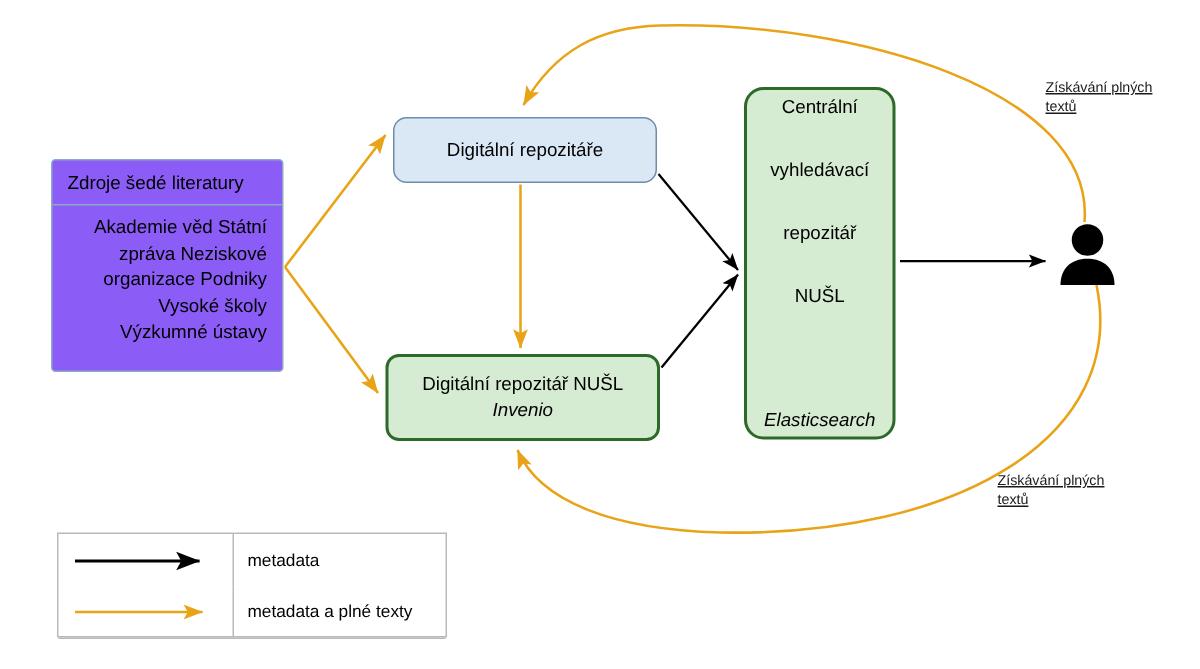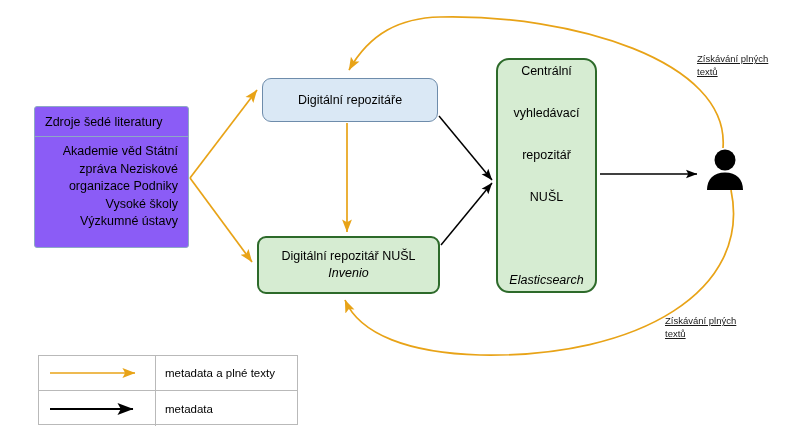--- a/index.html
+++ b/index.html
@@ -237,41 +237,41 @@
     <circle cx="24" cy="14" r="10.5" fill="#000000"></circle>
     <path d="M24 26.5 C12.5 26.5 6 33.5 6 44 L42 44 C42 33.5 35.5 26.5 24 26.5 Z" fill="#000000"></path>
   </svg>
 
   <div class="edge-label" id="label-top-right">Získávání plných
 textů</div>
   <div class="edge-label" id="label-bottom-right">Získávání plných
 textů</div>
 
   <div id="legend">
+    <div class="legend-row">
+      <div class="legend-swatch">
+        <svg width="100" height="16" viewBox="0 0 100 16">
+          <defs>
+            <marker id="lg-arrow-black" markerWidth="9" markerHeight="9" refX="7.4" refY="3.2" orient="auto" markerUnits="strokeWidth">
+              <path d="M0,0.3 L7.6,3.2 L0,6.1 L1.6,3.2 Z" fill="#000000"></path>
+            </marker>
+          </defs>
+          <path d="M3,8 L86,8" fill="none" stroke="#000000" stroke-width="2.1" marker-end="url(#lg-arrow-black)"></path>
+        </svg>
+      </div>
+      <div class="legend-text">metadata</div>
+    </div>
     <div class="legend-row top">
       <div class="legend-swatch">
         <svg width="100" height="16" viewBox="0 0 100 16">
           <defs>
             <marker id="lg-arrow-orange" markerWidth="9" markerHeight="9" refX="7.4" refY="3.2" orient="auto" markerUnits="strokeWidth">
               <path d="M0,0.3 L7.6,3.2 L0,6.1 L1.6,3.2 Z" fill="#e8a317"></path>
             </marker>
           </defs>
           <path d="M3,8 L88,8" fill="none" stroke="#e8a317" stroke-width="1.7" marker-end="url(#lg-arrow-orange)"></path>
         </svg>
       </div>
       <div class="legend-text">metadata a plné texty</div>
     </div>
-    <div class="legend-row">
-      <div class="legend-swatch">
-        <svg width="100" height="16" viewBox="0 0 100 16">
-          <defs>
-            <marker id="lg-arrow-black" markerWidth="9" markerHeight="9" refX="7.4" refY="3.2" orient="auto" markerUnits="strokeWidth">
-              <path d="M0,0.3 L7.6,3.2 L0,6.1 L1.6,3.2 Z" fill="#000000"></path>
-            </marker>
-          </defs>
-          <path d="M3,8 L86,8" fill="none" stroke="#000000" stroke-width="2.1" marker-end="url(#lg-arrow-black)"></path>
-        </svg>
-      </div>
-      <div class="legend-text">metadata</div>
-    </div>
   </div>
 
 </div>
 
 </body></html>

